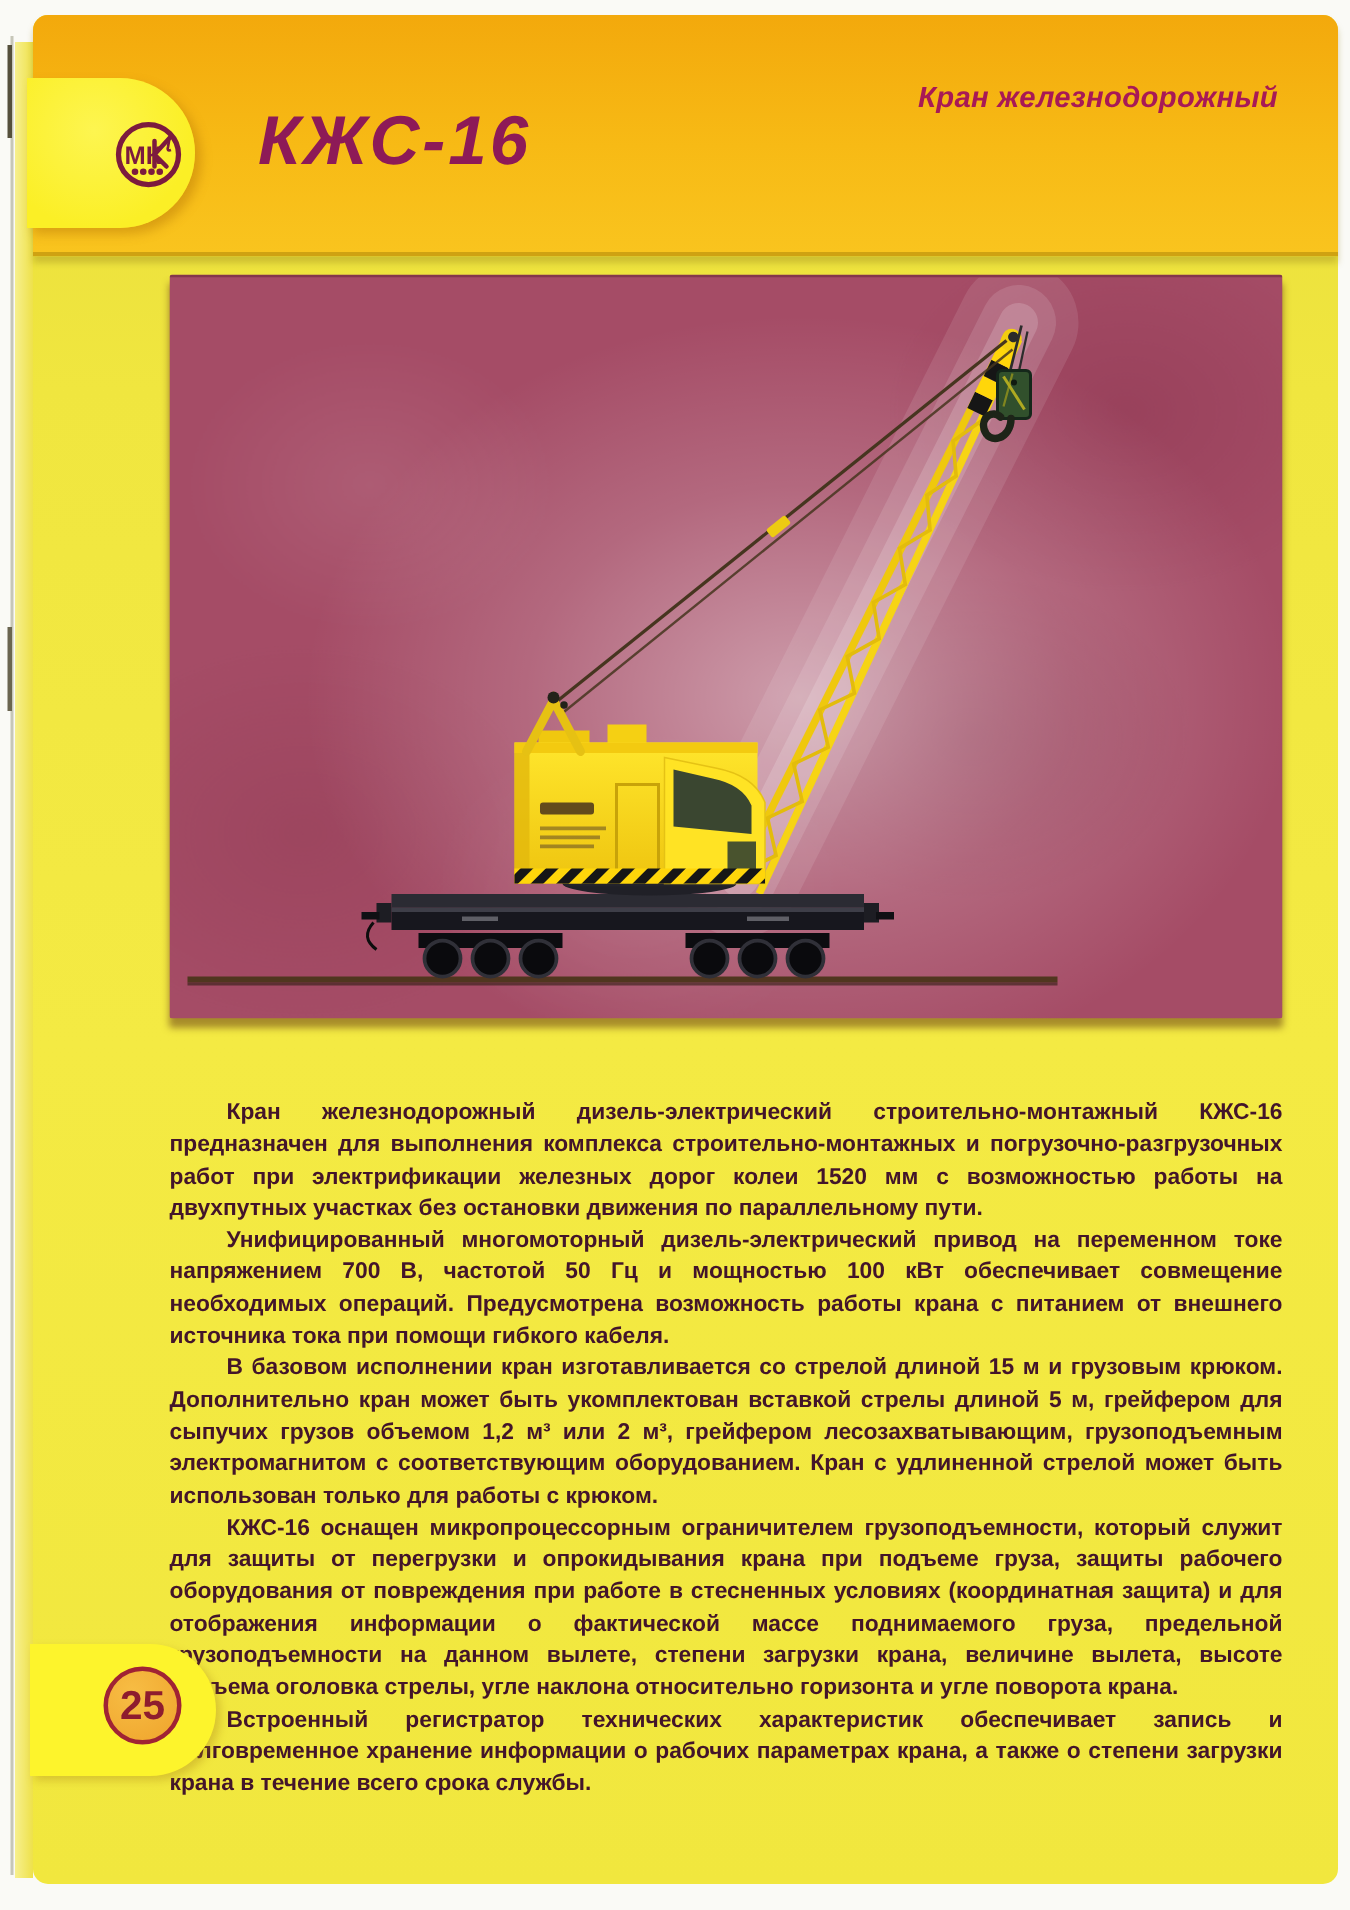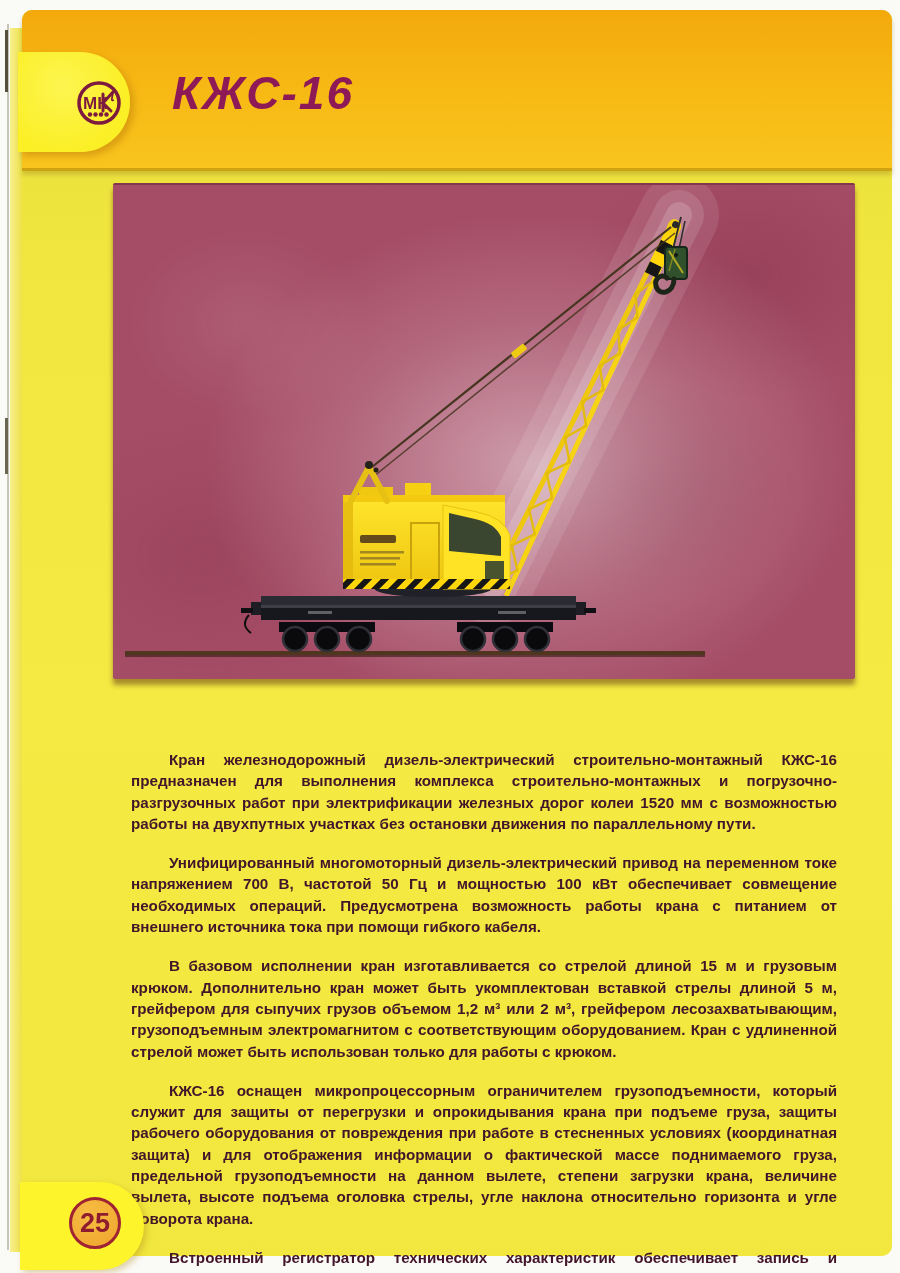--- a/index.html
+++ b/index.html
@@ -60,24 +60,24 @@
     border-top:2px solid rgba(92,30,44,.45);
     box-shadow:0 6px 5px rgba(92,48,18,.5);
   }
   .figure svg{display:block;width:742px;height:494px;}
   
   .bodytext{
     position:absolute;left:91px;top:721px;width:742px;
     font-size:15.2px;font-weight:bold;line-height:21.3px;
     color:#43152a;text-align:justify;
   }
-  .bodytext p{margin:18px;text-indent:38px;}
+  .bodytext p{margin:0;text-indent:38px;}
   
   .page-tab{
-    position:absolute;left:-2px;top:1172px;width:124px;height:88px;
+    position:absolute;left:-2px;top:1086px;width:124px;height:88px;
     border-radius:0 46px 46px 0;
     background:#fdf42c;
     box-shadow:3px 3px 6px rgba(170,130,20,.35);
   }
   .page-circle{
     position:absolute;left:49px;top:15px;width:52px;height:52px;
     box-sizing:border-box;border-radius:50%;
     border:3px solid #a02334;
     background:radial-gradient(circle at 35% 30%,#f7bd44,#efa42c);
     display:flex;align-items:center;justify-content:center;
@@ -105,20 +105,21 @@
       <circle cx="14" cy="34.5" r="2.2" fill="#7c1b3e"></circle>
       <circle cx="19.5" cy="34.5" r="2.2" fill="#7c1b3e"></circle>
       <circle cx="25" cy="34.5" r="2.2" fill="#7c1b3e"></circle>
       <circle cx="30.5" cy="34.5" r="2.2" fill="#7c1b3e"></circle>
     </svg>
   </div>
 
   <div class="page-title">КЖС-16</div>
 
   <div class="page-subtitle">
+    <div>Кран железнодорожный</div>
   </div>
 
   <div class="figure">
     <svg viewBox="0 0 742 494">
       <defs>
         <radialGradient id="glow" cx="50%" cy="50%" r="50%">
           <stop offset="0%" stop-color="#ffffff" stop-opacity=".45"></stop>
           <stop offset="55%" stop-color="#ffffff" stop-opacity=".16"></stop>
           <stop offset="100%" stop-color="#ffffff" stop-opacity="0"></stop>
         </radialGradient>

